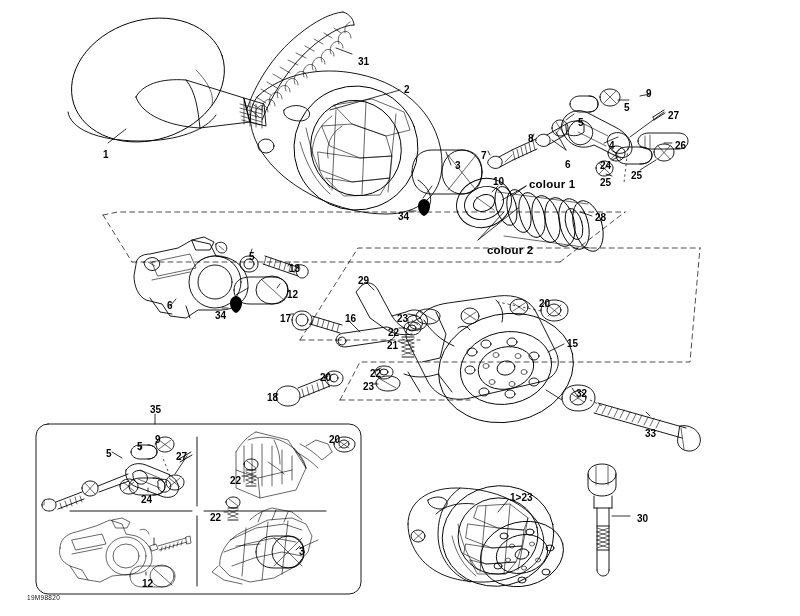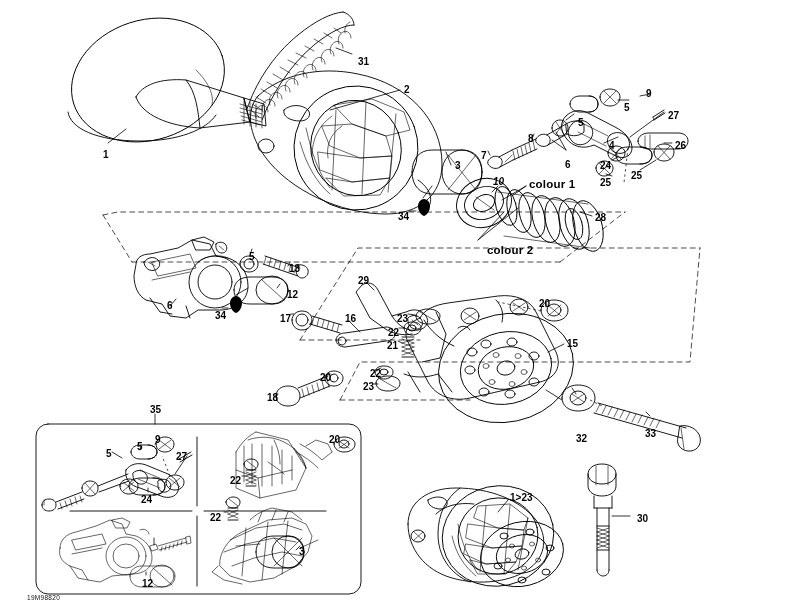--- a/index.html
+++ b/index.html
@@ -598,21 +598,21 @@
     </g>
   </g>
 
 </svg>
 
 <span class="lbl" style="left:103px;top:149px;">1</span>
 <span class="lbl" style="left:404px;top:84px;">2</span>
 <span class="lbl" style="left:455px;top:160px;">3</span>
 <span class="lbl" style="left:358px;top:56px;">31</span>
 <span class="lbl" style="left:398px;top:211px;">34</span>
-<span class="lbl" style="left:493px;top:176px;font-style:italic;">10</span>
+<span class="lbl" style="left:493px;top:176px;">10</span>
 <span class="lbl" style="left:595px;top:212px;">28</span>
 <span class="lbl" style="left:481px;top:150px;">7</span>
 <span class="lbl" style="left:528px;top:133px;">8</span>
 <span class="lbl" style="left:565px;top:159px;">6</span>
 <span class="lbl" style="left:578px;top:117px;">5</span>
 <span class="lbl" style="left:624px;top:102px;">5</span>
 <span class="lbl" style="left:646px;top:88px;">9</span>
 <span class="lbl" style="left:609px;top:140px;">4</span>
 <span class="lbl" style="left:668px;top:110px;">27</span>
 <span class="lbl" style="left:675px;top:140px;">26</span>
@@ -629,21 +629,21 @@
 <span class="lbl" style="left:358px;top:275px;">29</span>
 <span class="lbl" style="left:397px;top:313px;">23</span>
 <span class="lbl" style="left:388px;top:327px;">22</span>
 <span class="lbl" style="left:387px;top:340px;">21</span>
 <span class="lbl" style="left:370px;top:368px;">22</span>
 <span class="lbl" style="left:363px;top:381px;">23</span>
 <span class="lbl" style="left:267px;top:392px;">18</span>
 <span class="lbl" style="left:320px;top:372px;">20</span>
 <span class="lbl" style="left:539px;top:298px;">20</span>
 <span class="lbl" style="left:567px;top:338px;">15</span>
-<span class="lbl" style="left:576px;top:388px;margin-top:45px;">32</span>
+<span class="lbl" style="left:576px;top:388px;">32</span>
 <span class="lbl" style="left:645px;top:392px;margin-top:36px;">33</span>
 <span class="lbl" style="left:637px;top:513px;">30</span>
 <span class="lbl" style="left:510px;top:492px;">1&gt;23</span>
 <span class="lbl" style="left:150px;top:404px;">35</span>
 <span class="lbl sm" style="left:106px;top:448px;">5</span>
 <span class="lbl sm" style="left:137px;top:441px;">5</span>
 <span class="lbl sm" style="left:155px;top:434px;">9</span>
 <span class="lbl sm" style="left:176px;top:451px;">27</span>
 <span class="lbl sm" style="left:141px;top:494px;">24</span>
 <span class="lbl sm" style="left:230px;top:475px;">22</span>

